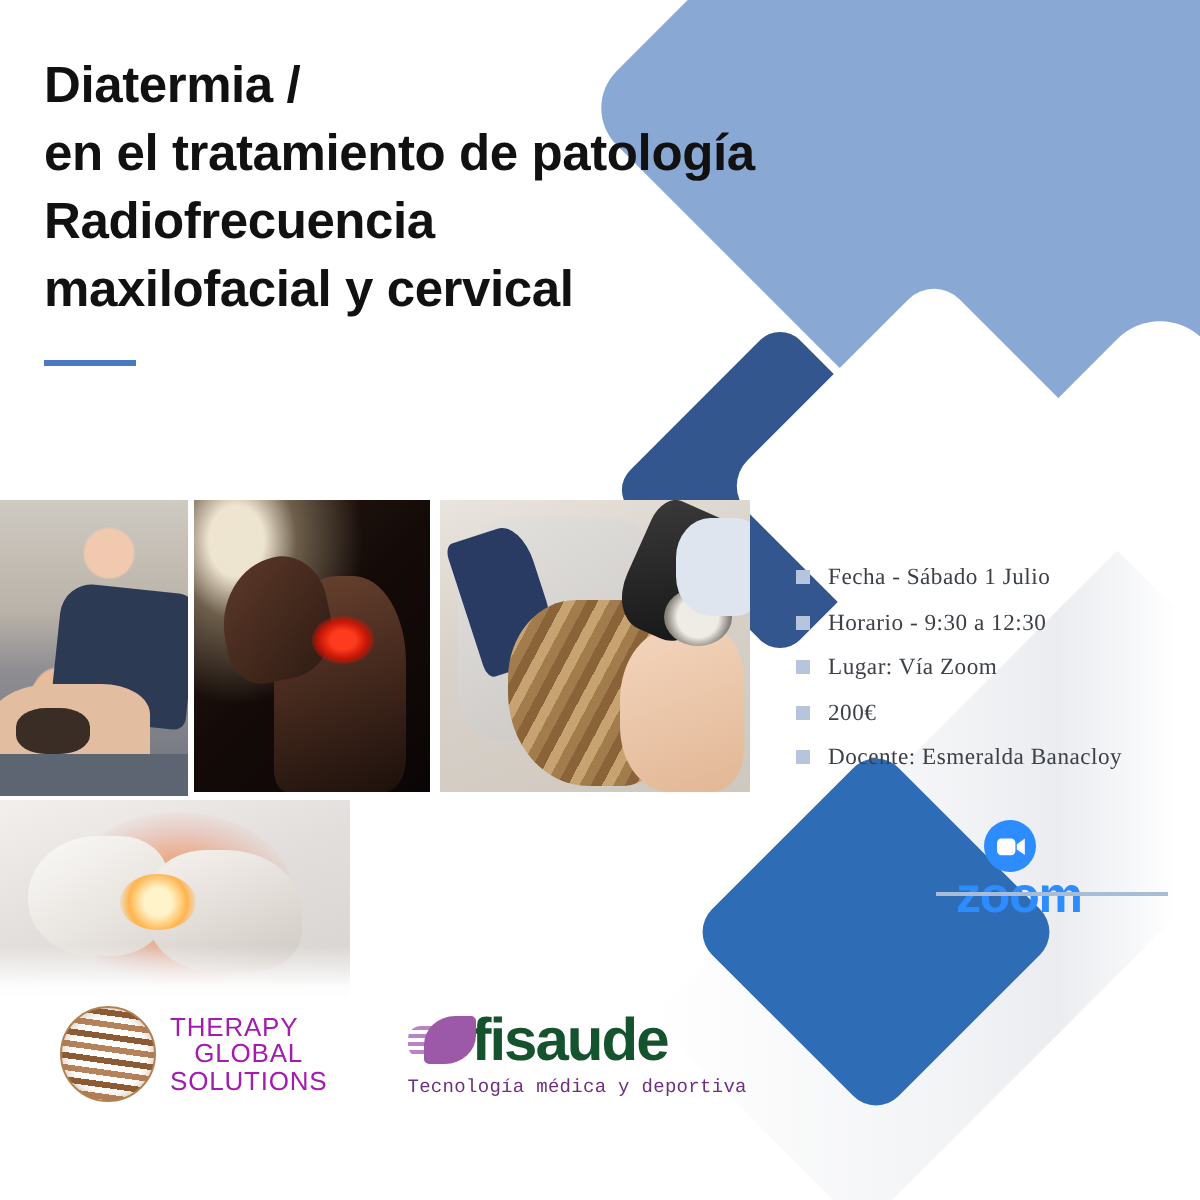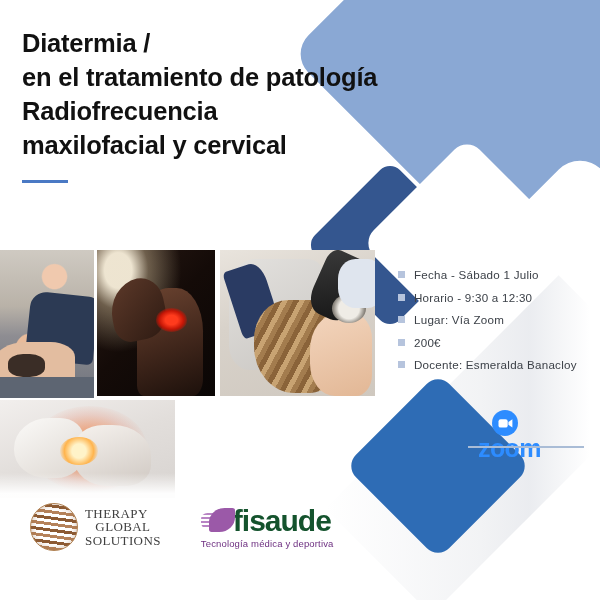--- a/index.html
+++ b/index.html
@@ -195,21 +195,21 @@
     background:radial-gradient(circle,#fff3c9 0 30%,#ffb44d 62%,rgba(255,160,60,0) 84%);
     border-radius:50%;
   }
   .photo-fade{
     position:absolute;left:0;bottom:0;width:100%;height:26%;
     background:linear-gradient(180deg,rgba(255,255,255,0) 0%,rgba(255,255,255,.96) 82%);
   }
 
   
   #details{
-    position:absolute;left:398px;top:268px;z-index:7;
+    position:absolute;left:398px;top:282px;z-index:7;font-family:Liberation Serif, serif;
   }
   .detail-row{
     display:flex;align-items:center;
     margin-bottom:9.5px;
   }
   .detail-bullet{
     width:7px;height:7px;background:#b6c4dd;
     margin-right:9px;flex:0 0 auto;
   }
   .detail-text{
@@ -240,21 +240,21 @@
   #logos{position:absolute;left:30px;top:503px;display:flex;align-items:center;z-index:8;}
 
   #logo-therapy{display:flex;align-items:center;}
   #therapy-globe{
     width:46px;height:46px;border-radius:50%;flex:0 0 auto;
     background:
       repeating-linear-gradient(8deg,#ffffff 0 3px,#b5825a 3px 6px,#ffffff 6px 9px,#8c5a33 9px 12px);
     border:1.5px solid #b08152;
     box-shadow:inset 0 0 6px rgba(150,100,60,.45);
   }
-  #therapy-text{margin-left:7px;font-family:Liberation Serif, serif;color:#404040;line-height:1.02;}
+  #therapy-text{margin-left:7px;font-family:Liberation Sans, sans-serif;color:#a21caf;line-height:1.02;}
   #therapy-text .t1{font-size:13px;letter-spacing:.4px;}
   #therapy-text .t2{font-size:13px;letter-spacing:.4px;text-align:center;}
   #therapy-text .t3{font-size:13px;letter-spacing:.4px;}
 
   #logo-fisaude{margin-left:40px;display:flex;flex-direction:column;}
   #fisaude-top{display:flex;align-items:center;}
   #fisaude-mark{
     width:34px;height:26px;flex:0 0 auto;position:relative;
   }
   #fisaude-mark .swoosh{
@@ -264,21 +264,21 @@
   #fisaude-mark .lines{
     position:absolute;left:0;top:5px;width:16px;height:16px;
     background:repeating-linear-gradient(180deg,#b884c4 0 2px,#ffffff 2px 4px);
     border-radius:40% 0 0 40%;
   }
   #fisaude-word{
     font-size:30px;font-weight:bold;color:#14532d;
     line-height:1;letter-spacing:-1px;margin-left:-2px;
   }
   #fisaude-tag{
-    font-size:9.5px;color:#6d2f80;margin-top:2px;letter-spacing:.15px;
+    font-size:9.5px;color:#6d2f80;margin-top:2px;letter-spacing:.15px;font-family:Liberation Mono, monospace;
   }
 </style>
 </head>
 <body>
 
 <div id="poster">
 
   <div class="shape" id="shape-lightblue"></div>
   <div class="shape" id="shape-navy-corner"></div>
   <div class="shape" id="shape-white-over-navy"></div>

